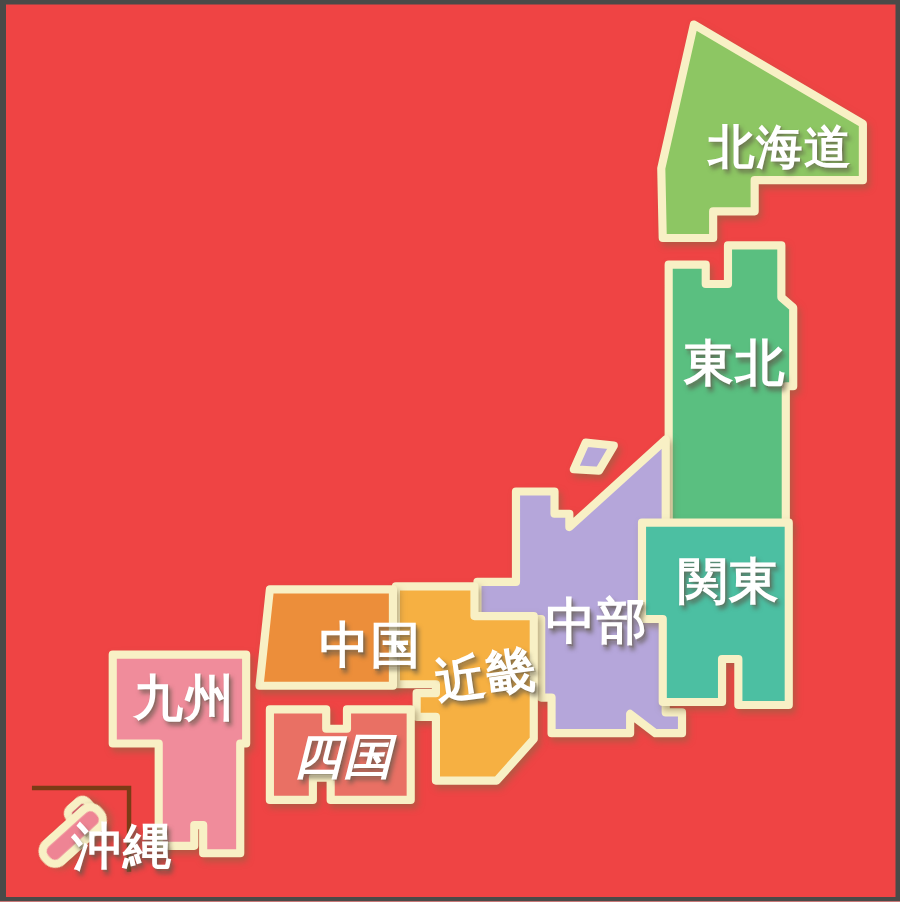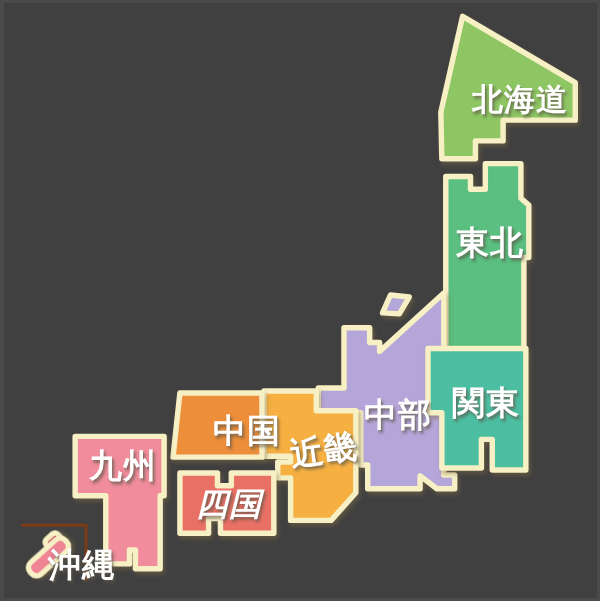--- a/index.html
+++ b/index.html
@@ -35,21 +35,21 @@
     user-select:none;
   }
   .fs31{font-size:31px;}
   .fs32{font-size:32px;}
   .fs33{font-size:33px;}
   .tilt{transform:translate(-50%,-50%) rotate(-8deg);}
 </style>
 </head>
 <body>
 
-<div id="stage" style="background-color: #404040; --cream: #f8f0c5;">
+<div id="stage" style="background-color: #ef4444; --cream: #f8f0c5;">
   <svg id="map-svg" viewBox="0 0 600 601">
 
     <polygon class="region" points="464,13 578,80 578,118 505,118 505,139 477,139 477,157 443,157 442,110" style="fill: rgb(141, 198, 99);"></polygon>
 
     <polygon class="region" points="447,175 472,175 472,188 487,188 487,162 523,162 523,197 531,204 531,257 526,257 526,352 447,352" style="fill: rgb(90, 191, 128);"></polygon>
 
     <polygon class="region" points="445,293 445,477 456,477 456,491 438,491 421,478 421,491 368,491 368,467 361,467 361,414 318,414 318,389 344,389 344,328 370,328 370,343 380,343 380,352" style="fill: rgb(181, 166, 218);"></polygon>
 
     <polygon class="region" points="391,295 410,297 400,314 383,313" style="fill: rgb(181, 166, 218);"></polygon>
 
@@ -65,21 +65,21 @@
 
     <path class="okiframe" d="M 19,528 H 83 V 583" style="stroke: rgb(123, 59, 22);"></path>
 
     <rect class="region" x="-8" y="-6" width="16" height="12" rx="4" transform="translate(50,544) rotate(-42)" style="fill: rgb(201, 72, 91);"></rect>
     <rect class="region" x="-24" y="-8" width="48" height="16" rx="7" transform="translate(45,560) rotate(-42)" style="fill: rgb(238, 132, 148);"></rect>
   </svg>
 
   <div style="color: rgb(255, 255, 255);">
     <div class="rlabel fs31" style="left:516px;top:96px;">北海道</div>
     <div class="rlabel fs33" style="left:486px;top:239px;">東北</div>
-    <div class="rlabel fs33" style="left:482px;top:399px;">関東</div>
+    <div class="rlabel fs33" style="left:482px;top:384px;">関東</div>
     <div class="rlabel fs33" style="left:394px;top:411px;">中部</div>
     <div class="rlabel fs33 tilt" style="left:320px;top:447px;">近畿</div>
     <div class="rlabel fs33" style="left:219px;top:427px;margin-left:24px;">中国</div>
     <div class="rlabel fs32" style="left:225px;top:501px;font-style:italic;">四国</div>
     <div class="rlabel fs33" style="left:119px;top:462px;">九州</div>
     <div class="rlabel fs33" style="left:43px;top:561px;margin-left:35px;">沖縄</div>
   </div>
 </div>
 
 </body></html>

